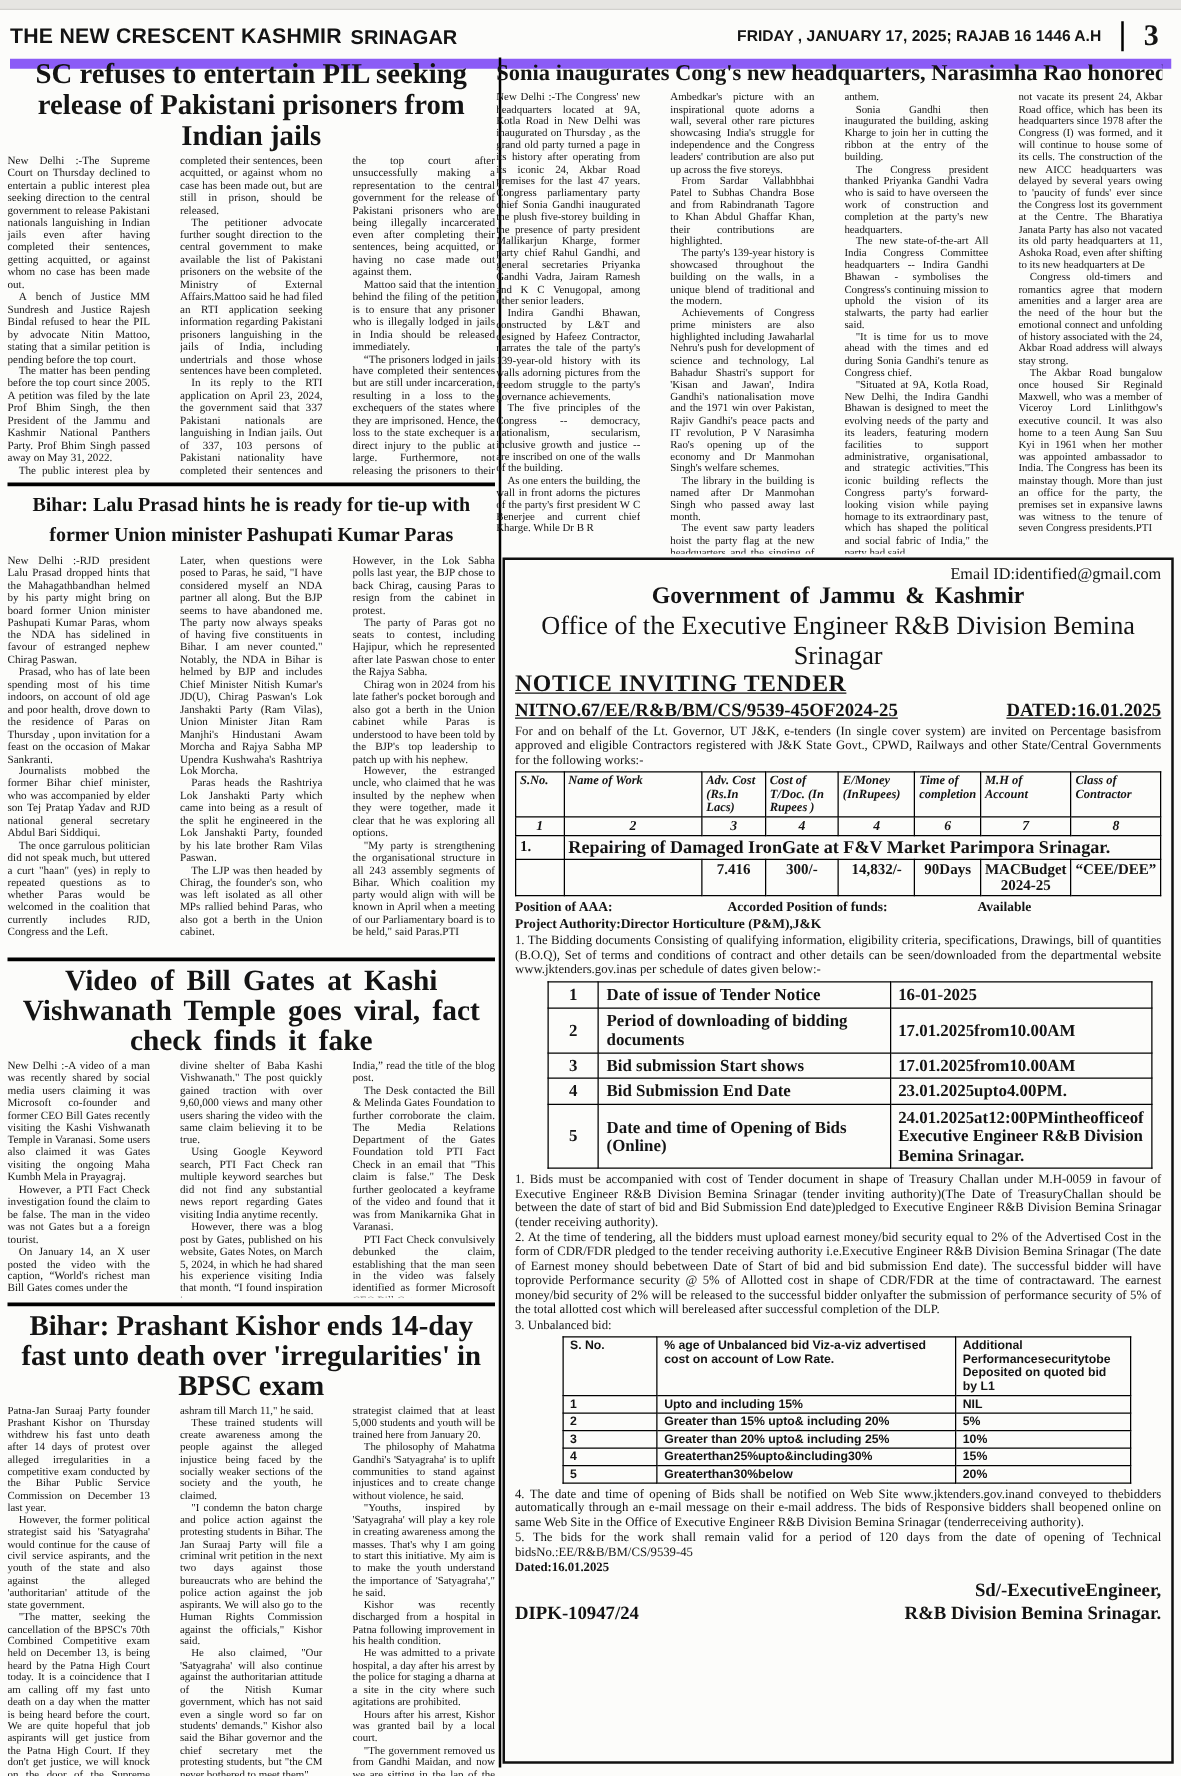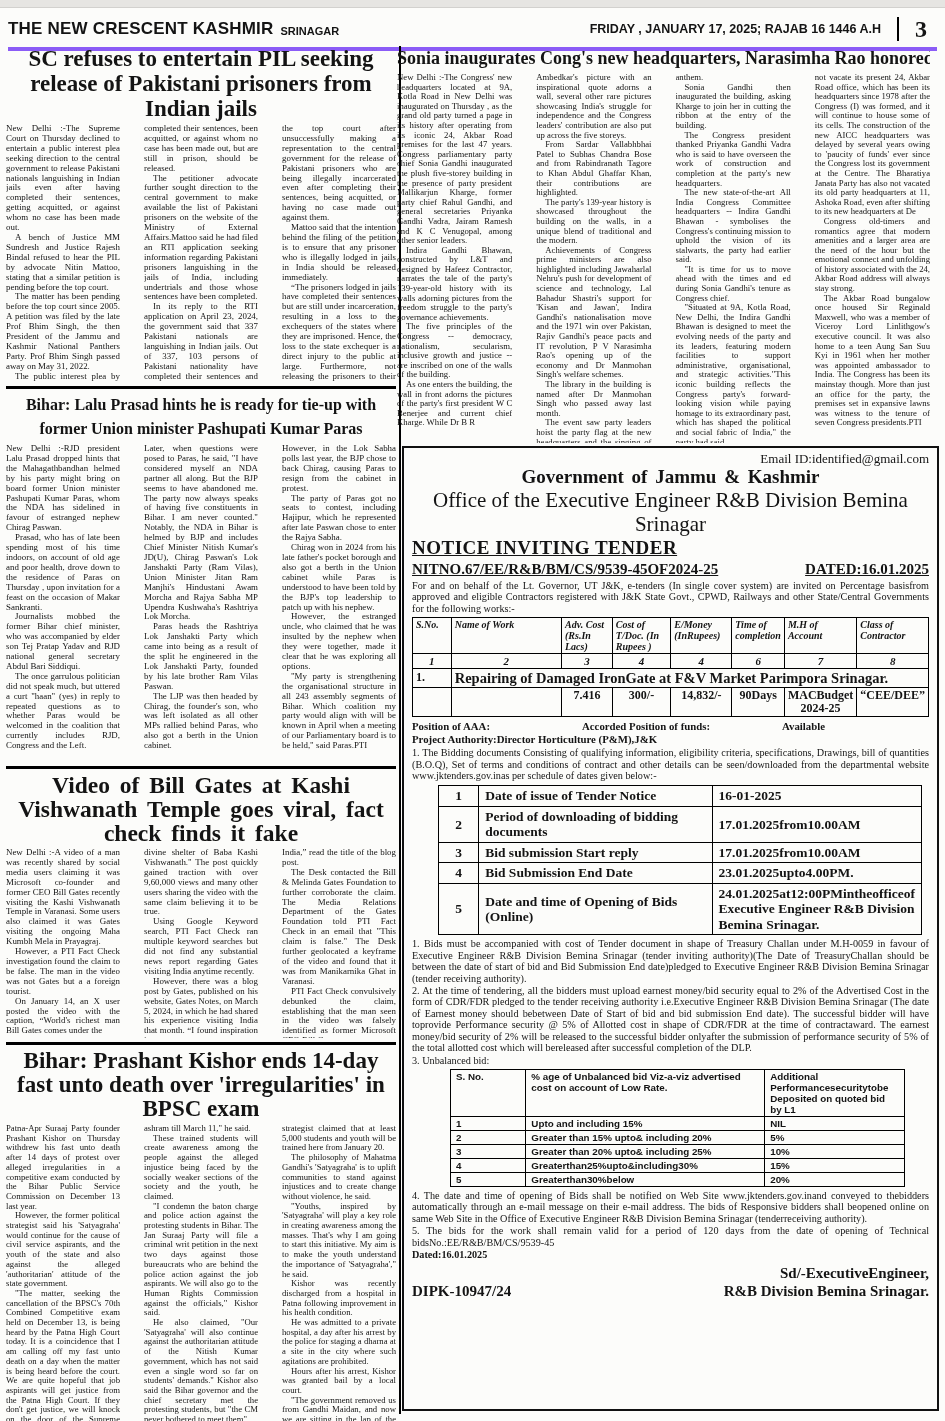--- a/index.html
+++ b/index.html
@@ -1,23 +1,23 @@
 <!DOCTYPE html>
 <html><head>
 <meta charset="utf-8">
 <style>
   html,body{margin:0;padding:0;background:#cfcecb;}
   .page{position:relative;width:945px;height:1421px;background:#fcfcfa;color:#141414;
         font-family:"Liberation Serif",serif;overflow:hidden;box-sizing:border-box;}
   .scan-top{height:7px;background:#e6e5e2;border-bottom:1px solid #d2d1ce;}
   
-  .masthead{display:flex;align-items:center;margin:4px 8px 0 8px;border-bottom:4px solid #8b5cf6;
+  .masthead{display:flex;align-items:center;margin:4px 8px 0 8px;border-bottom:8px solid #8b5cf6;
             padding:5px 0 6px 0;}
   .m-title{font-family:"Liberation Sans",sans-serif;font-weight:bold;font-size:17px;letter-spacing:.2px;}
-  .m-city{font-family:"Liberation Sans",sans-serif;font-weight:bold;font-size:11px;margin-left:7px;margin-top:4px;}
+  .m-city{font-family:"Liberation Sans",sans-serif;font-weight:bold;font-size:16px;margin-left:7px;margin-top:4px;}
   .m-date{margin-left:auto;font-family:"Liberation Sans",sans-serif;font-weight:bold;font-size:12.5px;}
   .m-pagenum{border-left:2px solid #000;margin-left:16px;padding:0 10px 0 16px;
              font-size:24px;font-weight:bold;line-height:24px;}
   
   .left-region{position:absolute;left:6px;top:46px;width:390px;}
   .vdiv{position:absolute;left:399px;top:46px;width:2px;height:1368px;background:#000;}
   .right-region{position:absolute;left:397px;top:46px;width:533px;}
   
   .headline{text-align:center;font-weight:bold;margin:0 0 3px 0;}
   .h-sc{font-size:23px;line-height:25px;}
@@ -168,21 +168,21 @@
           </div>
       </div>
     </section>
 
     <hr class="art-rule">
 
     <section>
       <h1 class="headline h-kishor">Bihar: Prashant Kishor ends 14-day fast unto death over 'irregularities' in BPSC exam</h1>
       <div class="art-body b-kishor">
         <div class="col">
-            <p>Patna-Apr Suraaj Party founder Prashant Kishor on Thursday withdrew his fast unto death after 14 days of protest over alleged irregularities in a competitive exam conducted by the Bihar Public Service Commission on December 13 last year.</p>
+            <p>Patna-Jan Suraaj Party founder Prashant Kishor on Thursday withdrew his fast unto death after 14 days of protest over alleged irregularities in a competitive exam conducted by the Bihar Public Service Commission on December 13 last year.</p>
             <p>However, the former political strategist said his 'Satyagraha' would continue for the cause of civil service aspirants, and the youth of the state and also against the alleged 'authoritarian' attitude of the state government.</p>
             <p>"The matter, seeking the cancellation of the BPSC's 70th Combined Competitive exam held on December 13, is being heard by the Patna High Court today. It is a coincidence that I am calling off my fast unto death on a day when the matter is being heard before the court. We are quite hopeful that job aspirants will get justice from the Patna High Court. If they don't get justice, we will knock on the door of the Supreme Court," Kishor said.</p>
             <p>He had started the fast unto death on January 2, demanding cancellation of the BPSC exam.</p>
           </div>
         <div class="col">
             <p>ashram till March 11," he said.</p>
             <p>These trained students will create awareness among the people against the alleged injustice being faced by the socially weaker sections of the society and the youth, he claimed.</p>
             <p>"I condemn the baton charge and police action against the protesting students in Bihar. The Jan Suraaj Party will file a criminal writ petition in the next two days against those bureaucrats who are behind the police action against the job aspirants. We will also go to the Human Rights Commission against the officials," Kishor said.</p>
             <p>He also claimed, "Our 'Satyagraha' will also continue against the authoritarian attitude of the Nitish Kumar government, which has not said even a single word so far on students' demands." Kishor also said the Bihar governor and the chief secretary met the protesting students, but "the CM never bothered to meet them".</p>
             <p>"This shows his arrogance or insensitivity. He might not be able to understand the problems of students," the Jan Suraaj Party's founder alleged.</p>
@@ -302,21 +302,21 @@
         <td class="lb">Date of issue of Tender Notice</td>
         <td class="vl">16-01-2025</td>
       </tr>
       <tr>
         <td class="sn">2</td>
         <td class="lb">Period of downloading of bidding documents</td>
         <td class="vl">17.01.2025from10.00AM</td>
       </tr>
       <tr>
         <td class="sn">3</td>
-        <td class="lb">Bid submission Start reply</td>
+        <td class="lb">Bid submission Start shows</td>
         <td class="vl">17.01.2025from10.00AM</td>
       </tr>
       <tr>
         <td class="sn">4</td>
         <td class="lb">Bid Submission End Date</td>
         <td class="vl">23.01.2025upto4.00PM.</td>
       </tr>
       <tr>
         <td class="sn">5</td>
         <td class="lb">Date and time of Opening of Bids (Online)</td>

